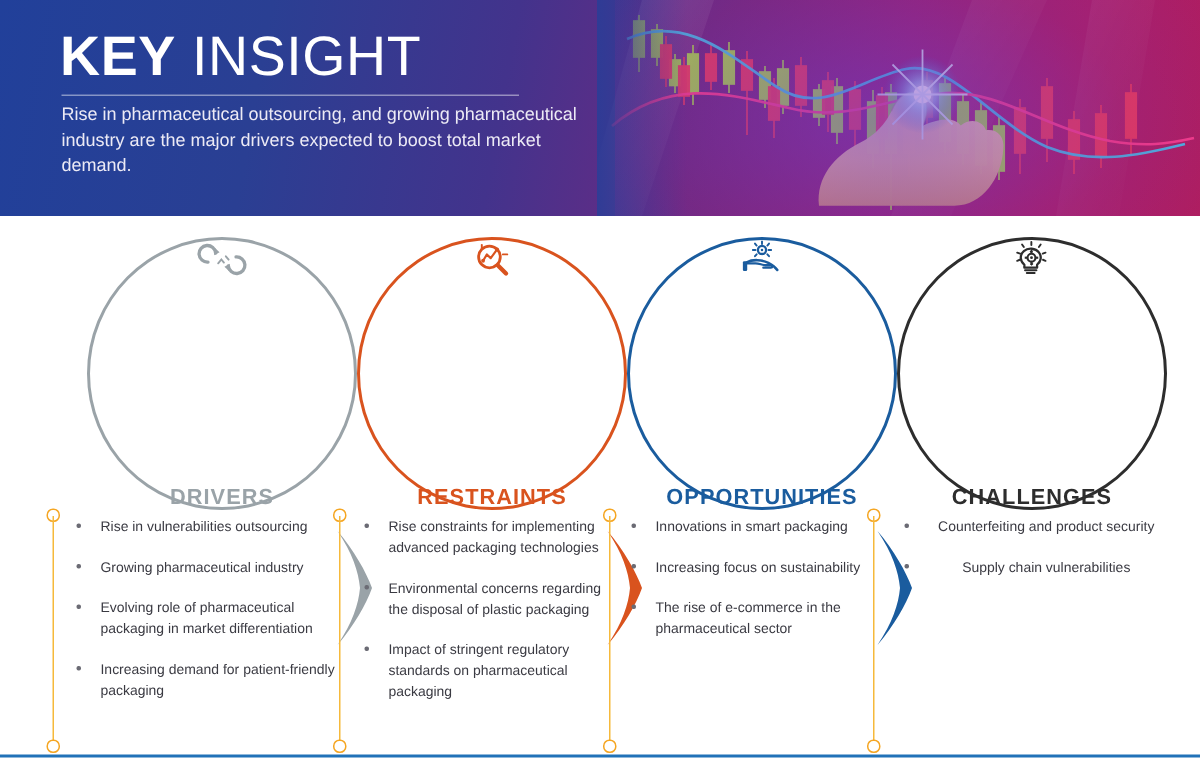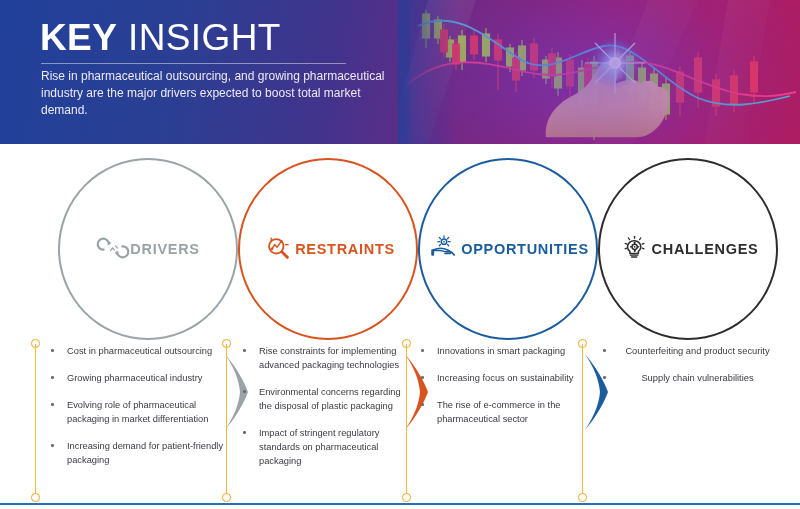--- a/index.html
+++ b/index.html
@@ -44,21 +44,21 @@
 
   
   .process{position:absolute;left:0;top:144px;width:800px;height:200px;}
   .node{position:absolute;top:14px;width:180px;height:182px;}
   .node .ring{
     position:absolute;left:0;top:0;width:100%;height:100%;
     border-radius:50%;box-sizing:border-box;background:#fff;
   }
   .node .inner{
     position:absolute;left:0;top:0;width:100%;height:100%;
-    display:flex;flex-direction:row;align-items:center;justify-content:center;
+    display:flex;flex-direction:column;align-items:center;justify-content:space-between;
   }
   .node .nicon{width:34px;height:30px;margin-bottom:3px;}
   .node .nlabel{
     font-size:14.5px;font-weight:700;letter-spacing:.7px;text-align:center;white-space:nowrap;
   }
   #node-drivers       {left:58px;}
   #node-restraints    {left:238px;}
   #node-opportunities {left:418px;}
   #node-challenges    {left:598px;}
 
@@ -378,21 +378,21 @@
   </div>
   <div class="divider" id="div-3">
     <span class="pin top"></span>
     <span class="ln"></span>
     <span class="pin bot"></span>
   </div>
 
   <div class="cols">
     <div class="col" id="col-0">
       <ul class="bullets">
-        <li><span class="dot"></span><span>Cost in pharmaceutical outsourcing</span></li>
+        <li><span class="dot"></span><span>Rise in vulnerabilities outsourcing</span></li>
         <li><span class="dot"></span><span>Growing pharmaceutical industry</span></li>
         <li><span class="dot"></span><span>Evolving role of pharmaceutical packaging in market differentiation</span></li>
         <li><span class="dot"></span><span>Increasing demand for patient-friendly packaging</span></li>
       </ul>
     </div>
     <div class="col" id="col-1">
       <ul class="bullets">
         <li><span class="dot"></span><span>Rise constraints for implementing advanced packaging technologies</span></li>
         <li><span class="dot"></span><span>Environmental concerns regarding the disposal of plastic packaging</span></li>
         <li><span class="dot"></span><span>Impact of stringent regulatory standards on pharmaceutical packaging</span></li>

